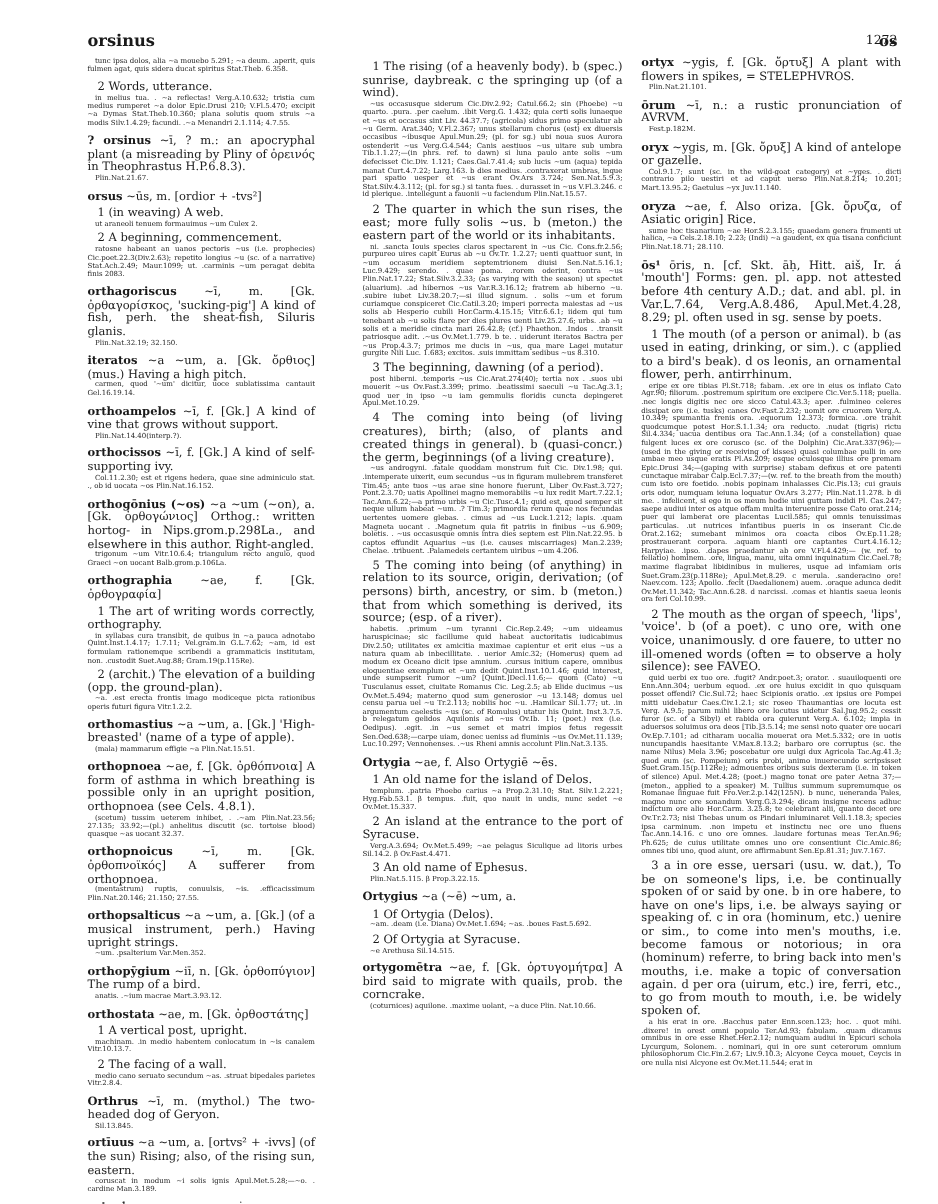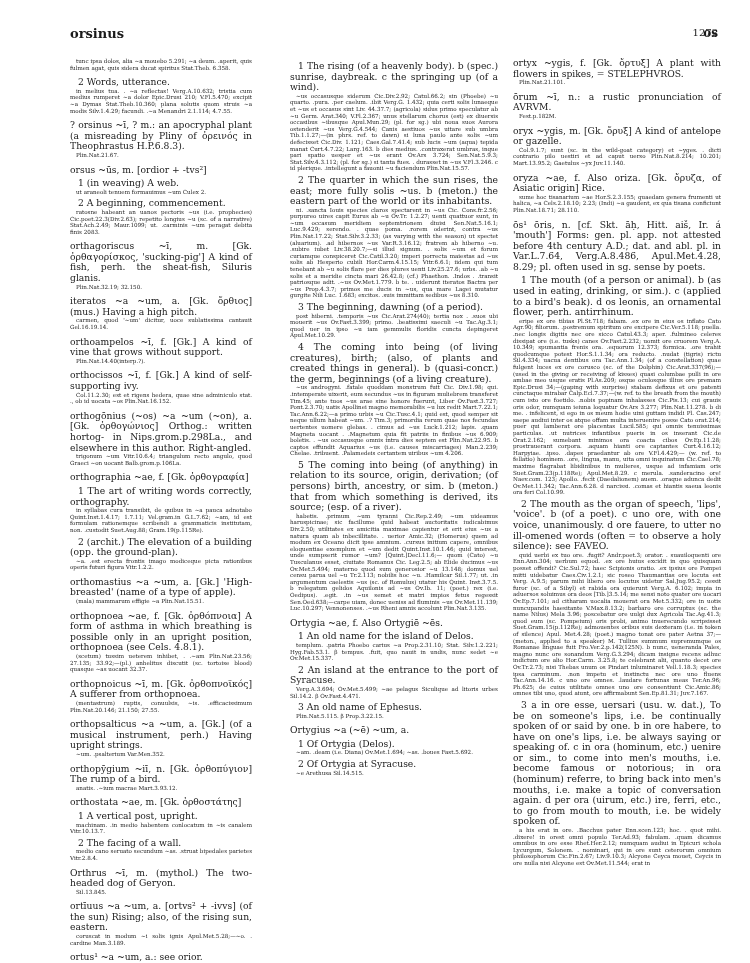--- a/index.html
+++ b/index.html
@@ -2,29 +2,29 @@
 <html><head>
 <meta charset="utf-8">
 <style>
   html,body{margin:0;padding:0;background:#ffffff;}
   body{width:750px;height:963px;overflow:hidden;position:relative;font-family:"DejaVu Serif",serif;color:#1a1a1a;}
   .page{position:absolute;left:0;top:0;width:750px;height:963px;}
   .hdr{position:absolute;top:26px;left:70px;right:32px;height:16px;}
   .hdr-left{position:absolute;left:0;top:0;font-weight:bold;font-size:13px;font-family:"DejaVu Serif",serif;text-align:center;}
   .hdr-center{position:absolute;left:0;right:0;top:1px;text-align:right;font-size:10px;padding-left:40px;}
   .hdr-right{position:absolute;right:0;top:0;font-weight:bold;font-size:12px;}
-  .col{position:absolute;top:58px;}
+  .col{position:absolute;top:46px;}
   .c1{left:70px;width:182px;}
   .c2{left:290px;width:208px;}
   .c3{left:513px;width:208px;}
   .entry{margin:0 0 6px 0;}
   .def{font-size:9.2px;line-height:10.6px;text-align:justify;margin:0;}
   .sense{font-size:9.2px;line-height:10.6px;text-align:justify;margin:3px 0 0 0;text-indent:8px;}
   .cit{font-size:5.6px;line-height:6.6px;text-align:justify;margin:0;text-indent:6px;color:#222;}
-  .hw{font-weight:normal;}
+  .hw{font-weight:bold;}
 </style>
 </head>
 <body>
 
 <div class="page">
   <div class="hdr">
     <span class="hdr-left">orsinus</span>
     <span class="hdr-center">1272</span>
     <span class="hdr-right">os</span>
   </div>
@@ -136,20 +136,24 @@
         <p class="sense">3 An old name of Ephesus.</p>
         <p class="cit">Plin.Nat.5.115. β Prop.3.22.15.</p>
       </div>
       <div class="entry">
         <p class="def"><span class="hw">Ortygius</span> <span>~a (~ē) ~um, a.</span></p>
         <p class="sense">1 Of Ortygia (Delos).</p>
         <p class="cit">~am. .deam (i.e. Diana) Ov.Met.1.694; ~as. .boues Fast.5.692.</p>
         <p class="sense">2 Of Ortygia at Syracuse.</p>
         <p class="cit">~e Arethusa Sil.14.515.</p>
       </div>
+      <div class="entry">
+        <p class="def"><span class="hw">ortygomētra</span> <span>~ae, f. [Gk. ὀρτυγομήτρα] A bird said to migrate with quails, prob. the corncrake.</span></p>
+        <p class="cit">(coturnices) aquilone. .maxime uolant, ~a duce Plin. Nat.10.66.</p>
+      </div>
     </div>
   <div class="col c3" id="col2">
       <div class="entry">
         <p class="def"><span class="hw">ortyx</span> <span>~ygis, f. [Gk. ὄρτυξ] A plant with flowers in spikes, = STELEPHVROS.</span></p>
         <p class="cit">Plin.Nat.21.101.</p>
       </div>
       <div class="entry">
         <p class="def"><span class="hw">ōrum</span> <span>~ī, n.: a rustic pronunciation of AVRVM.</span></p>
         <p class="cit">Fest.p.182M.</p>
       </div>

